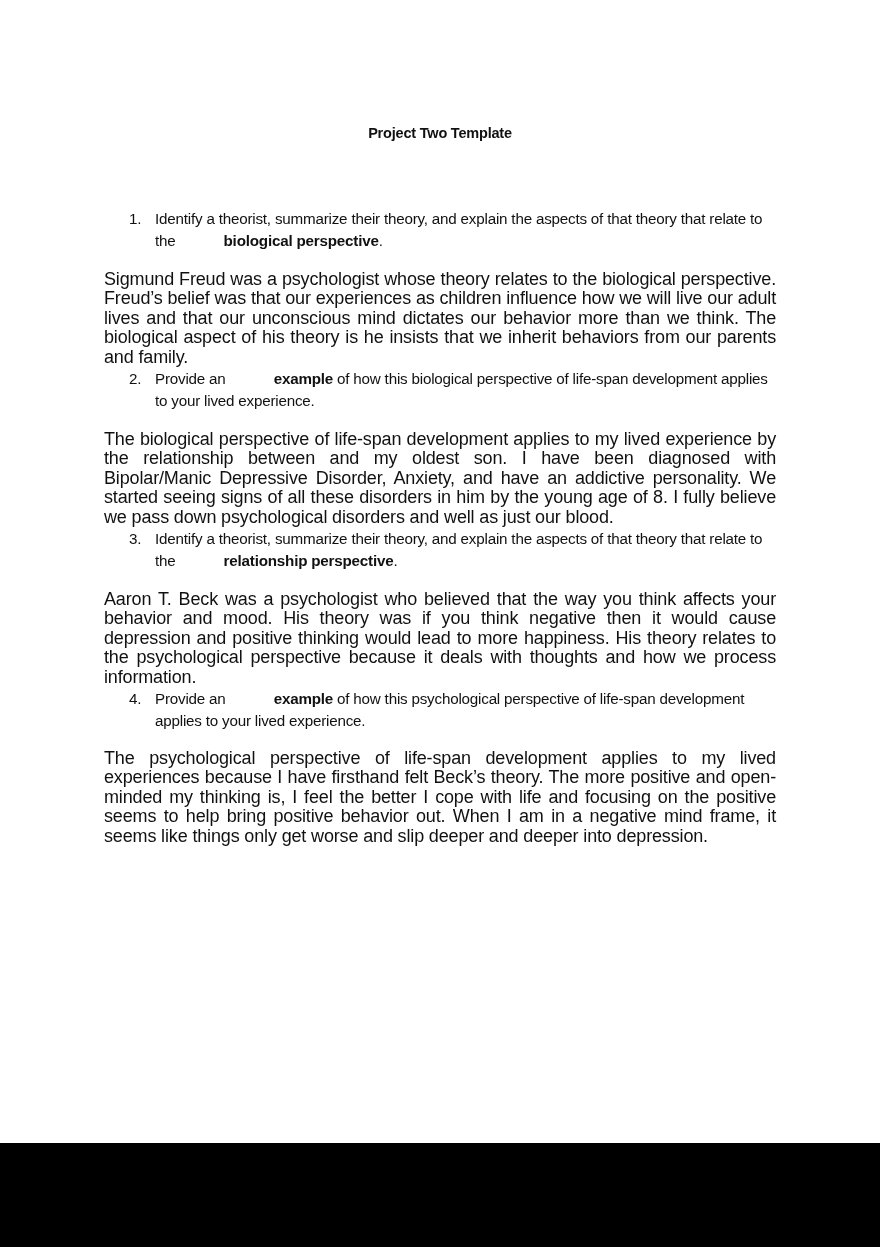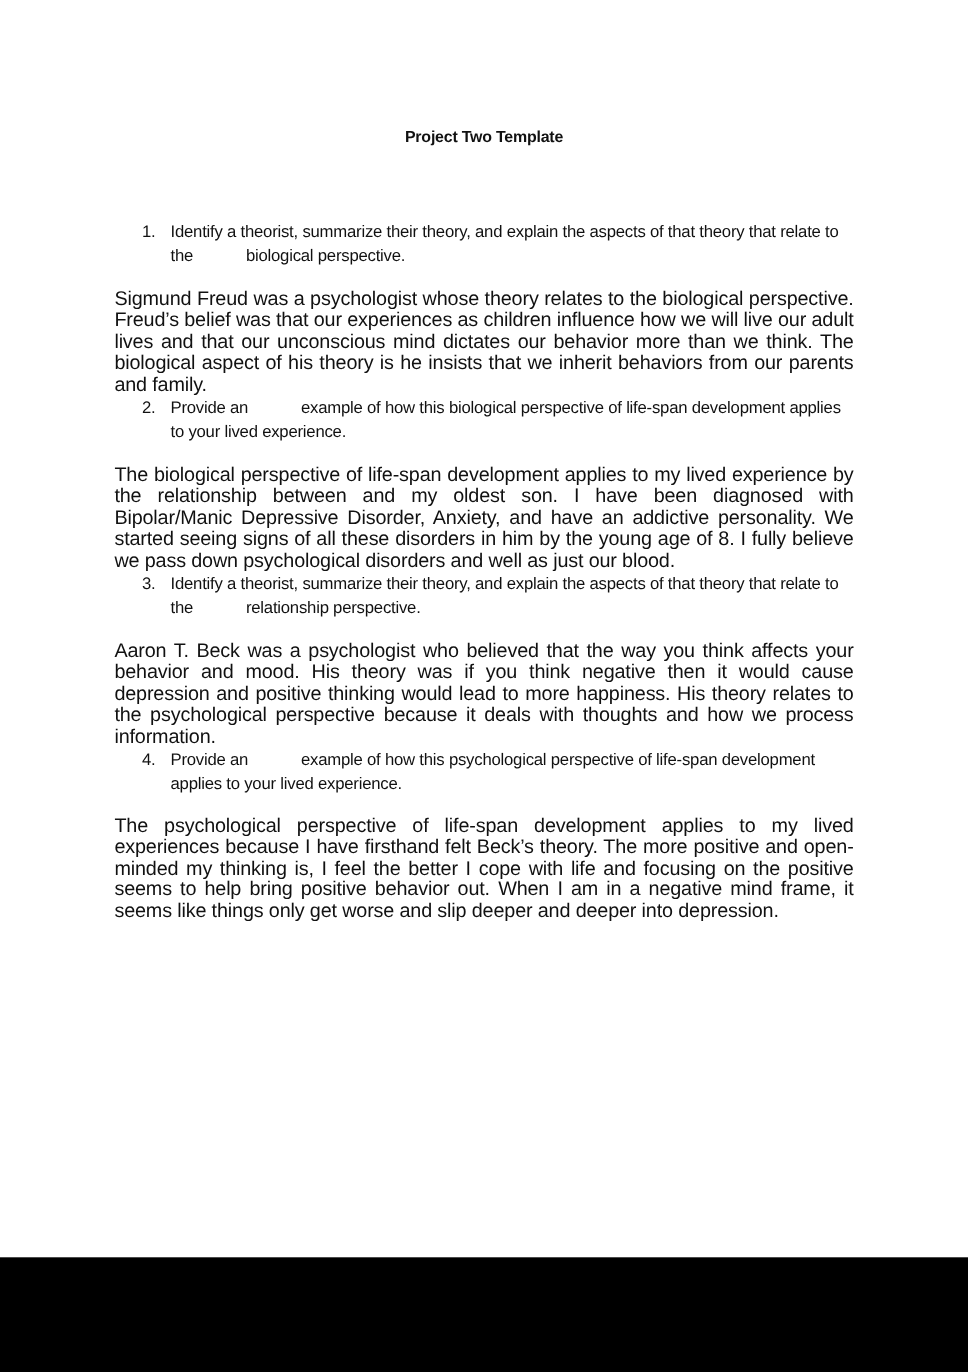--- a/index.html
+++ b/index.html
@@ -1,36 +1,36 @@
 <!DOCTYPE html>
 <html><head>
 <meta charset="utf-8">
 <style>
   html, body { margin: 0; padding: 0; }
   body {
     width: 880px; height: 1247px; background: #ffffff; position: relative; overflow: hidden;
     font-family: "Liberation Sans", "DejaVu Sans", sans-serif; color: #111;
   }
-  .page { position: absolute; left: 0; top: 0; width: 880px; height: 1143px; background: #fff; }
+  .page { position: absolute; left: 0; top: 8px; width: 880px; height: 1143px; background: #fff; }
   .footer-bar { position: absolute; left: 0; top: 1143px; width: 880px; height: 104px; background: #000; }
   .title {
     position: absolute; top: 117px; left: 0; width: 880px; text-align: center;
     font-weight: bold; font-size: 14.5px; letter-spacing: -0.2px;
   }
   .q {
     position: absolute; left: 129px; width: 650px; font-size: 15.2px; line-height: 21.5px;
     letter-spacing: -0.2px;
   }
   .q .num { position: absolute; left: 0; top: 0; width: 26px; }
   .q .txt { display: block; margin-left: 26px; }
   .ans {
     position: absolute; left: 104px; width: 672px; font-size: 18px; line-height: 19.4px;
     text-align: justify; letter-spacing: -0.15px;
   }
-  b { font-weight: normal; padding-left: 44px; }
+  b { font-weight: bold; padding-left: 44px; }
 </style>
 </head>
 <body>
 
 <div class="page">
   <div class="title">Project Two Template</div>
 
   <div class="q" style="top:200px;">
     <span class="num">1.</span>
     <span class="txt"><span>Identify a theorist, summarize their theory, and explain the aspects of that theory that relate to the </span><b>biological perspective</b><span>.</span></span>

